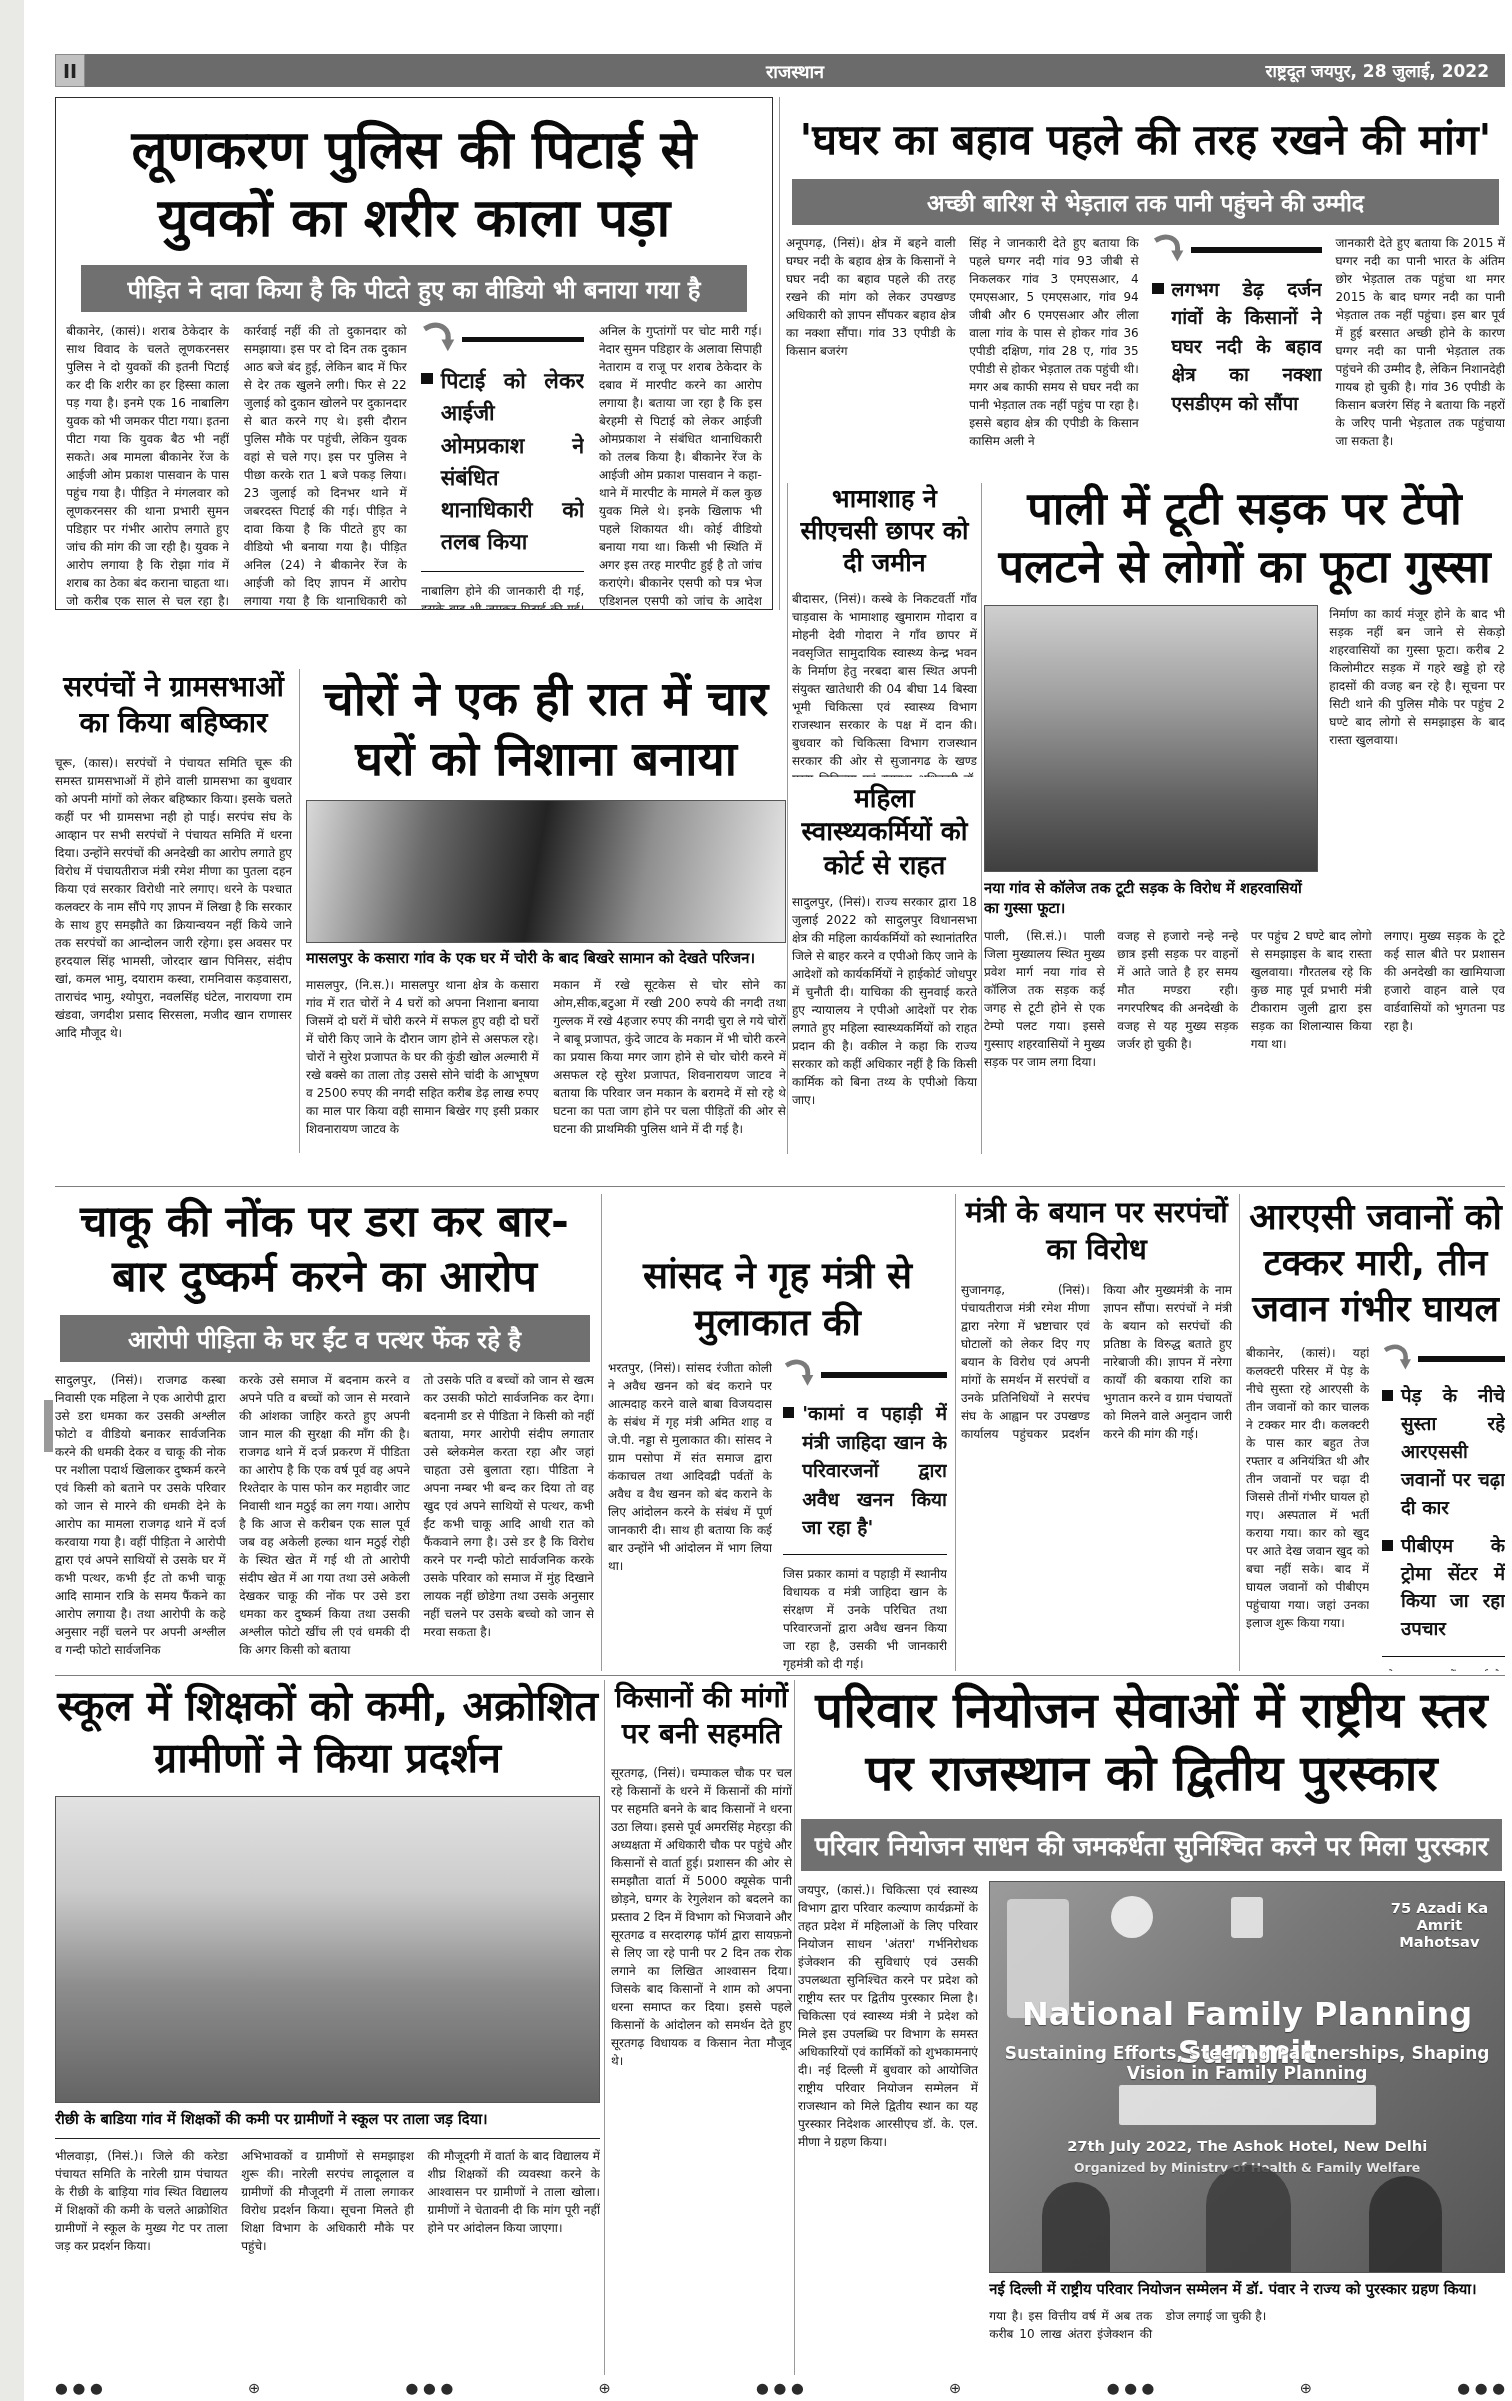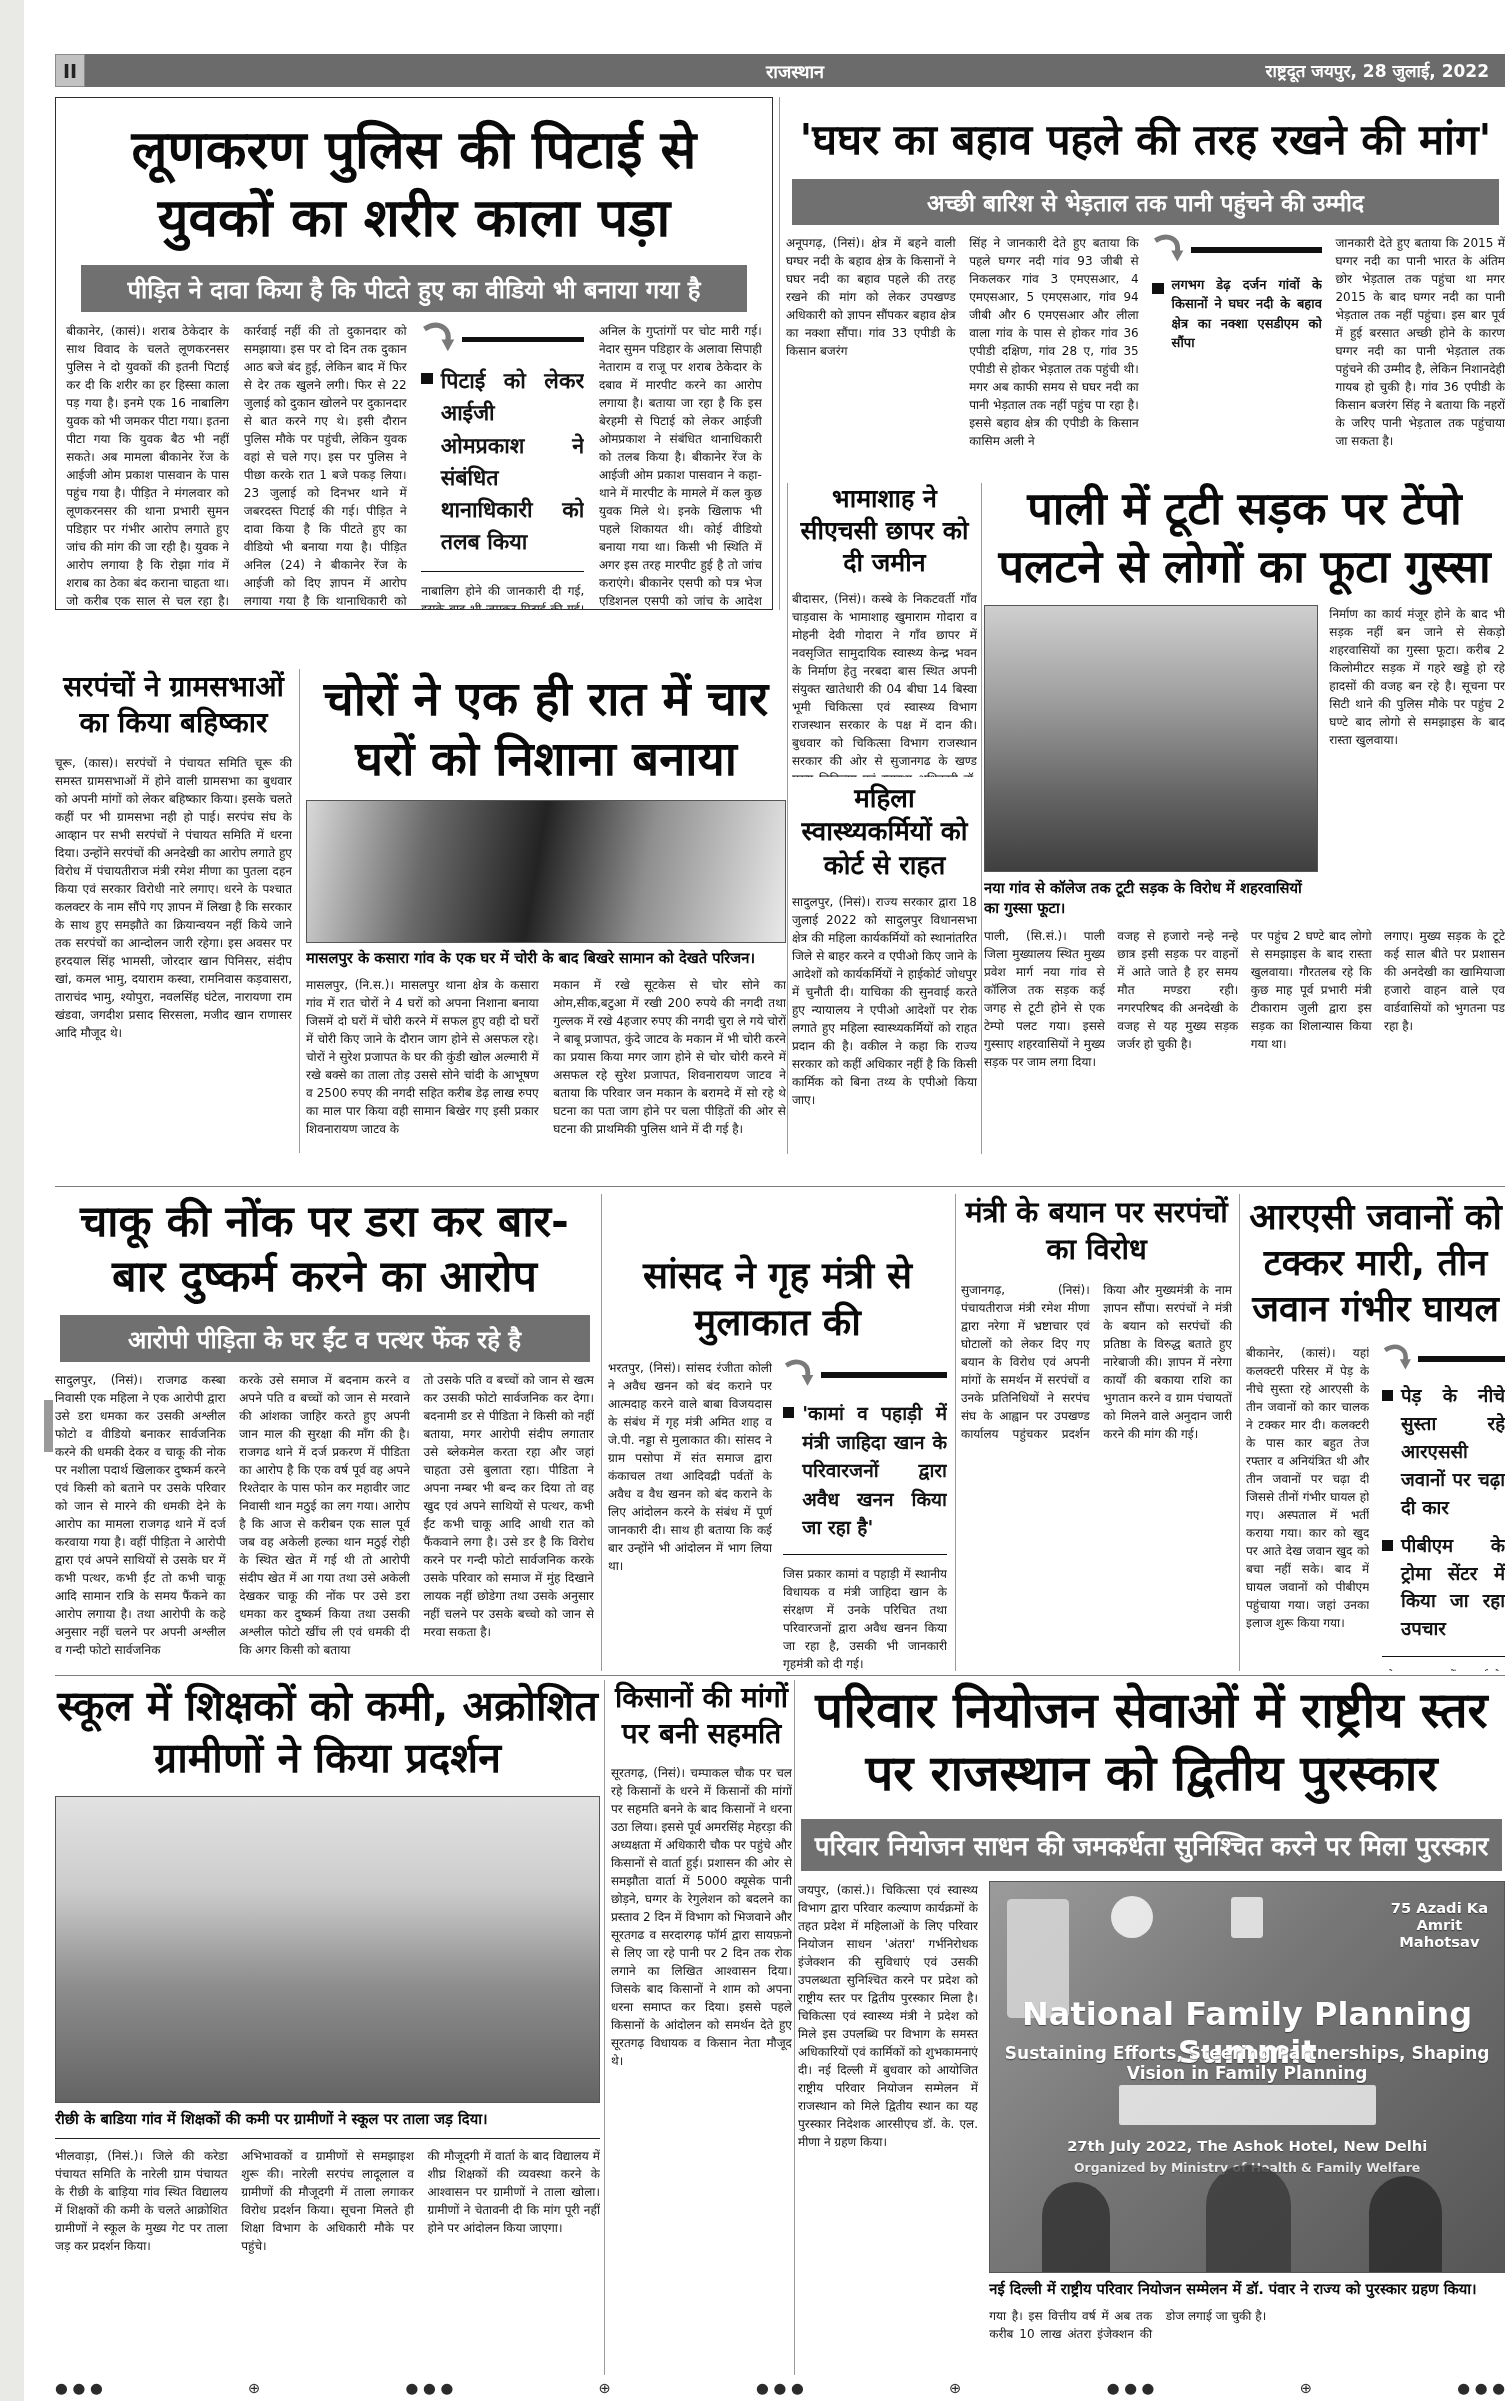--- a/index.html
+++ b/index.html
@@ -87,21 +87,21 @@
       <div class="col">सिंह ने जानकारी देते हुए बताया कि पहले घग्गर नदी गांव 93 जीबी से निकलकर गांव 3 एमएसआर, 4 एमएसआर, 5 एमएसआर, गांव 94 जीबी और 6 एमएसआर और लीला वाला गांव के पास से होकर गांव 36 एपीडी दक्षिण, गांव 28 ए, गांव 35 एपीडी से होकर भेड़ताल तक पहुंची थी। मगर अब काफी समय से घघर नदी का पानी भेड़ताल तक नहीं पहुंच पा रहा है। इससे बहाव क्षेत्र की एपीडी के किसान कासिम अली ने</div>
       <div class="col">
         <div class="co-wrap" style="border-bottom:none;">
           <div class="co-top">
             <svg width="33" height="33" viewBox="0 0 60 60">
                 <path d="M6 12 C 28 -2 50 8 46 32" stroke="#7a7a7a" stroke-width="9" fill="none"></path>
                 <polygon points="46,50 35,30 57,30" fill="#7a7a7a"></polygon>
               </svg>
             <div class="co-rule"></div>
           </div>
-          <div class="co-text" style="font-size:13px;">
+          <div class="co-text" style="font-size:19px;">
             <span class="co-sq"></span>
             <span>लगभग डेढ़ दर्जन गांवों के किसानों ने घघर नदी के बहाव क्षेत्र का नक्शा एसडीएम को सौंपा</span>
           </div>
         </div>
       </div>
       <div class="col">जानकारी देते हुए बताया कि 2015 में घग्गर नदी का पानी भारत के अंतिम छोर भेड़ताल तक पहुंचा था मगर 2015 के बाद घग्गर नदी का पानी भेड़ताल तक नहीं पहुंचा। इस बार पूर्व में हुई बरसात अच्छी होने के कारण घग्गर नदी का पानी भेड़ताल तक पहुंचने की उम्मीद है, लेकिन निशानदेही गायब हो चुकी है। गांव 36 एपीडी के किसान बजरंग सिंह ने बताया कि नहरों के जरिए पानी भेड़ताल तक पहुंचाया जा सकता है।</div>
     </div>
   </div>
 
   <div class="article" style="left:31px;top:669px;width:237px;height:484px;">

